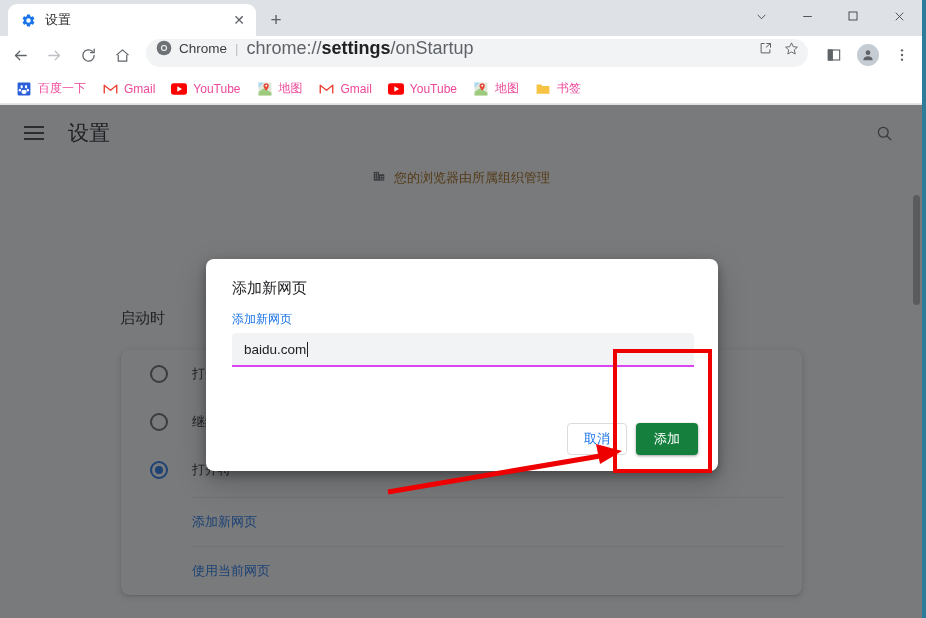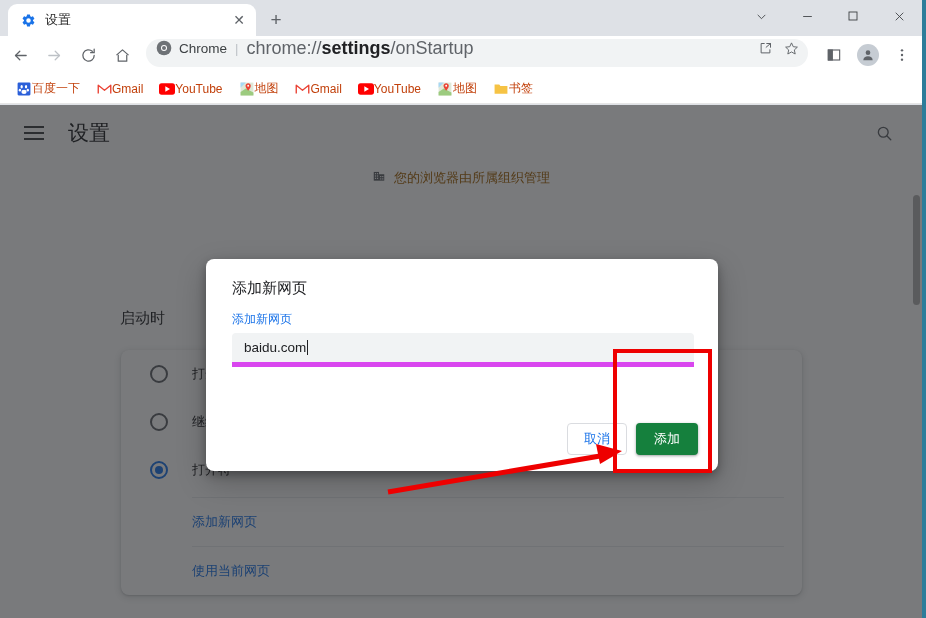--- a/index.html
+++ b/index.html
@@ -143,21 +143,22 @@
     height: 24px; padding: 0 8px;
     border-radius: 4px;
     white-space: nowrap;
   }
   .bm-ico {
     width: 16px; height: 16px;
     display: flex; align-items: center; justify-content: center;
     flex: 0 0 auto;
   }
   .bm-label {
-    font-size: 12px; color: #c2410c;
+    font-size: 12px; color: #ec4899;
+    margin-left: 6px;
   }
 
   
   .page {
     position: absolute; left: 0; top: 105px;
     width: 922px; height: 513px;
     background: #ffffff;
     overflow: hidden;
   }
   .settings-header {
@@ -282,21 +283,21 @@
   }
   .dlg-field-label {
     position: absolute; left: 26px; top: 52px;
     font-size: 12px; color: #1a73e8;
   }
   .dlg-input {
     position: absolute; left: 26px; top: 74px;
     width: 462px; height: 34px;
     background: #f1f3f4;
     border-radius: 4px 4px 0 0;
-    border-bottom: 5px solid #d946ef;
+    border-bottom: 2px solid #d946ef;
     display: flex; align-items: center;
   }
   .dlg-input-value {
     margin-left: 12px;
     font-size: 13.5px;
     color: #202124;
     white-space: nowrap;
   }
   .caret {
     display: inline-block;

